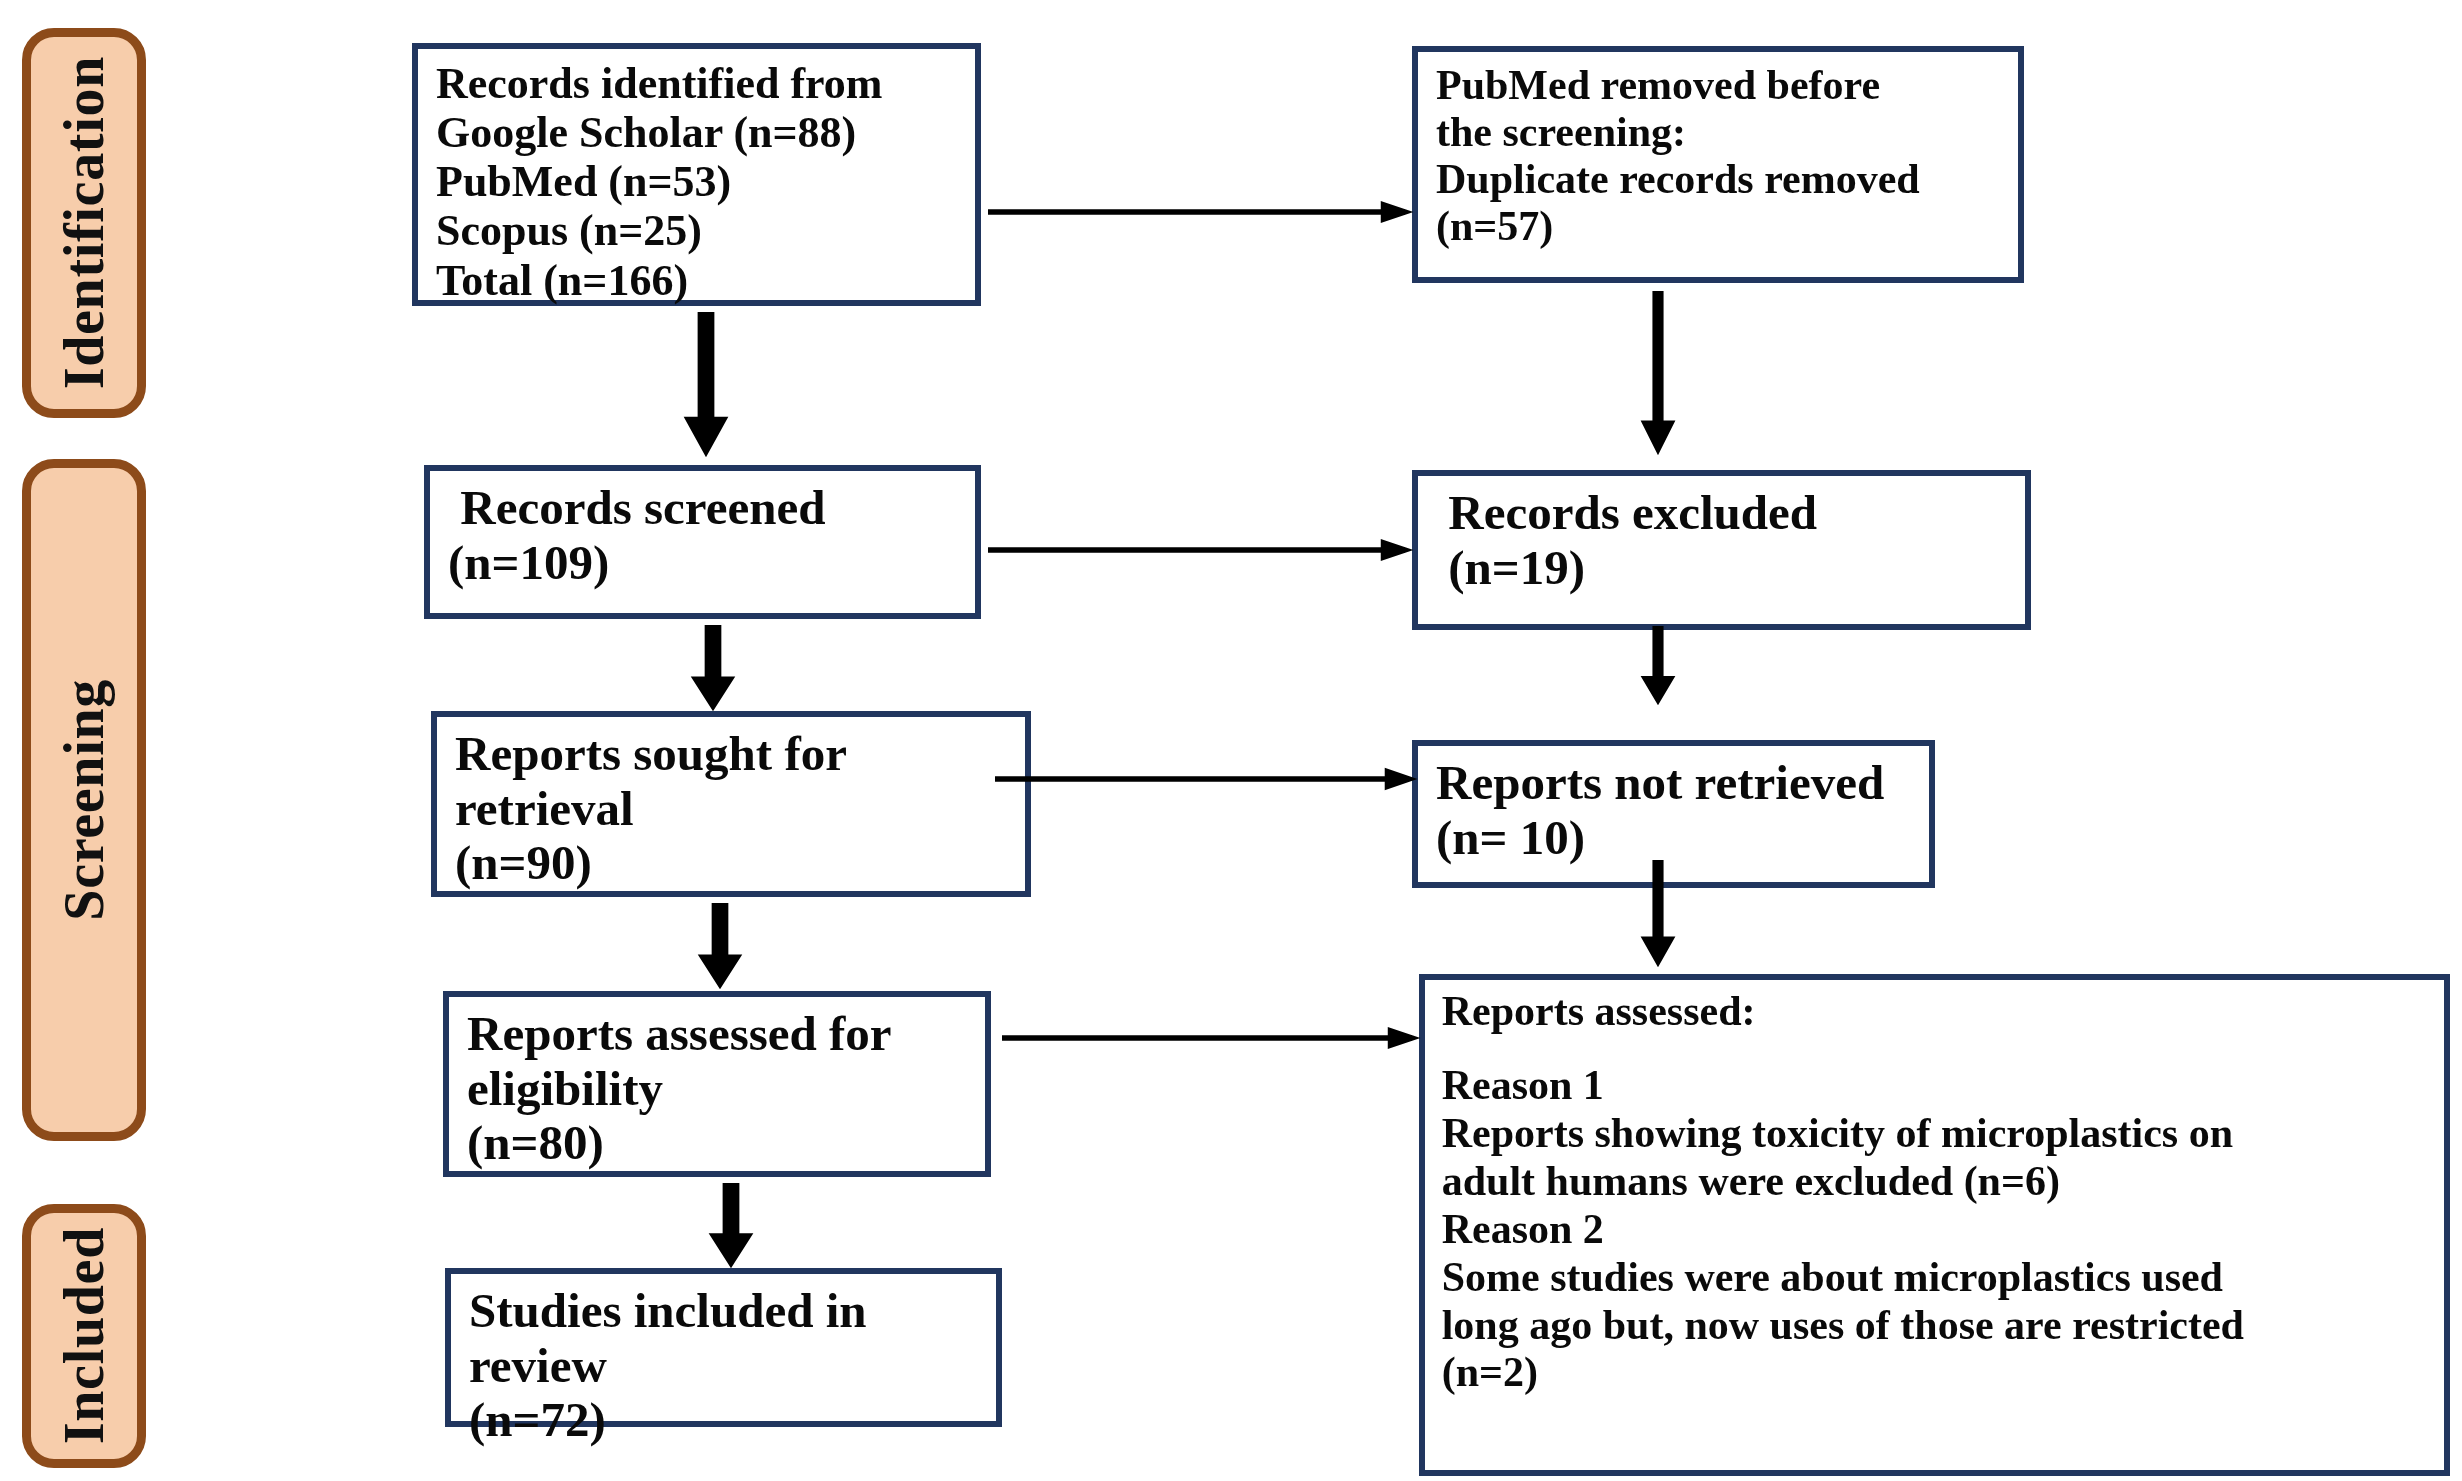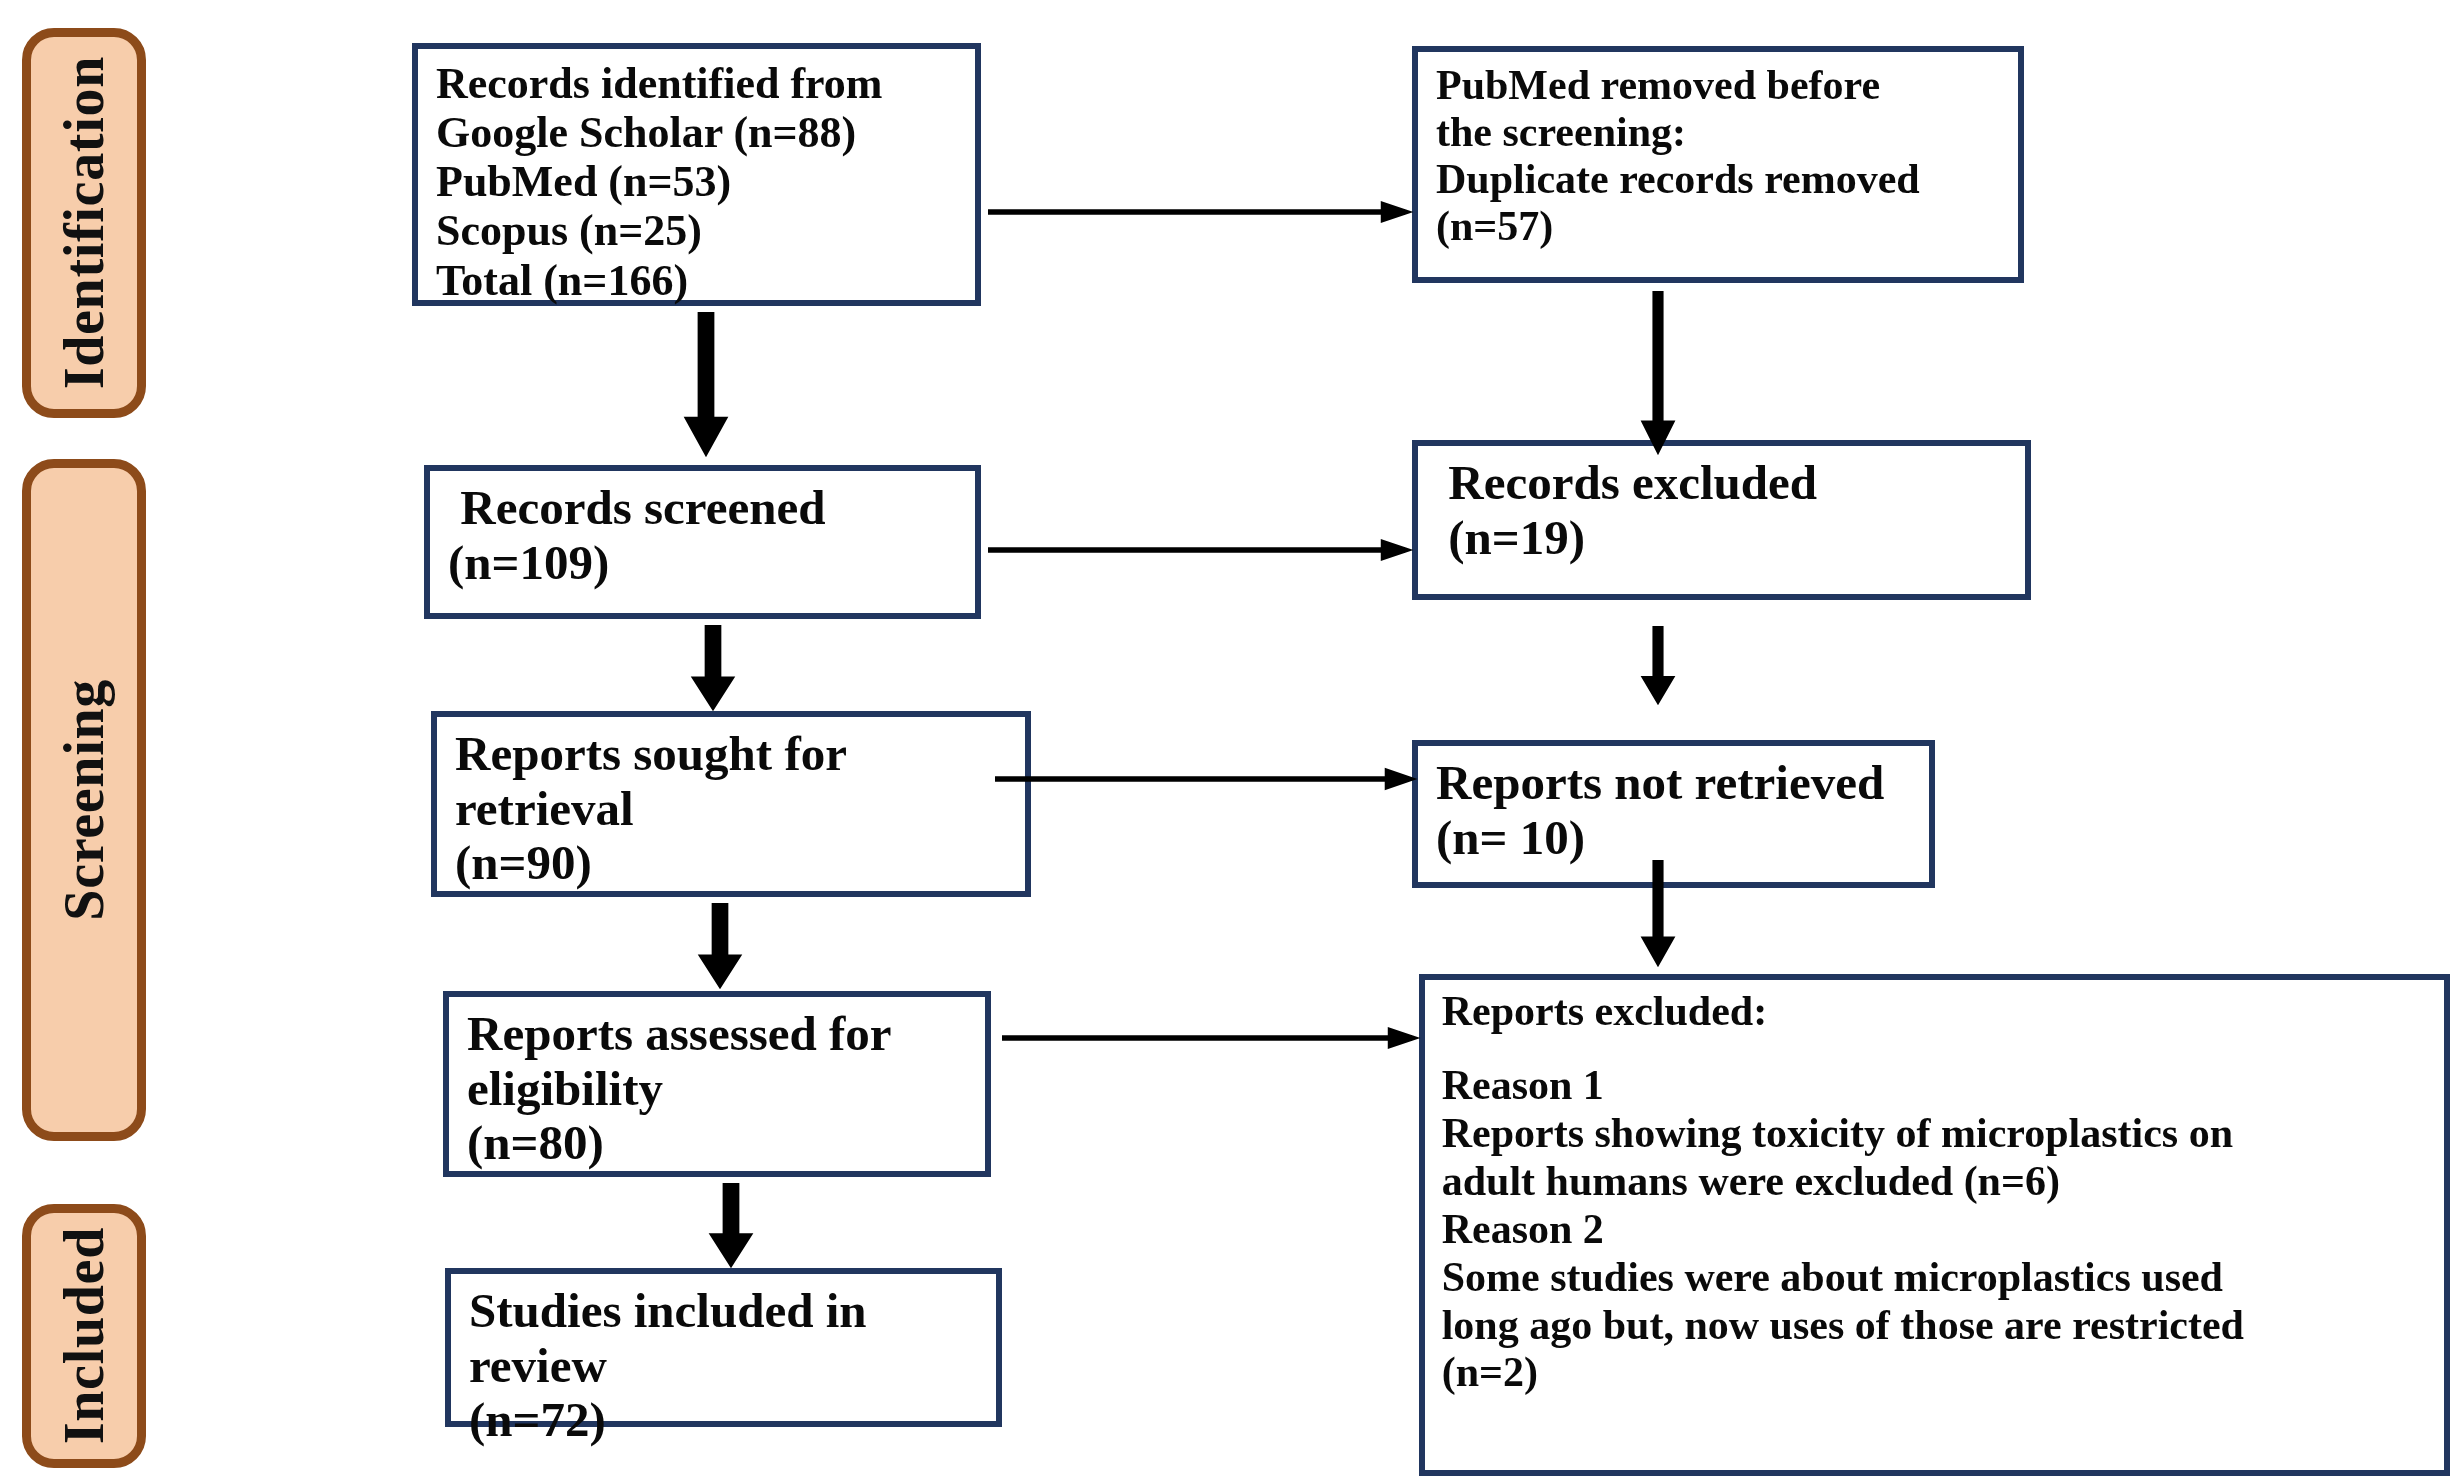--- a/index.html
+++ b/index.html
@@ -64,21 +64,21 @@
 
   
   #box-identified   { left: 412px; top: 43px;   width: 569px;  height: 263px; }
   #box-screened     { left: 424px; top: 465px;  width: 557px;  height: 154px; }
   #box-sought       { left: 431px; top: 711px; width: 600px;  height: 186px; }
   #box-assessed     { left: 443px; top: 991px; width: 548px;  height: 186px; }
   #box-included     { left: 445px; top: 1268px; width: 557px;  height: 159px; }
 
   
   #box-removed      { left: 1412px; top: 46px;   width: 612px;  height: 237px; }
-  #box-excluded     { left: 1412px; top: 440px;  width: 619px;  height: 160px; }
+  #box-excluded     { left: 1412px; top: 470px;  width: 619px;  height: 160px; }
   #box-notretrieved { left: 1412px; top: 740px; width: 523px;  height: 148px; }
   #box-reports-excl { left: 1419px; top: 974px; width: 1031px; height: 502px;
                       font-size: 42px; line-height: 1.14; padding: 8.3px 14px 8.3px 16.7px; }
 
   #box-identified   { font-size: 44px; }
   #box-removed      { font-size: 42px; }
 
   
   .arrow { position: absolute; }
   .arrow svg { display: block; overflow: visible; }
@@ -145,21 +145,21 @@
     <span class="line"> Records excluded</span>
     <span class="line"> (n=19)</span>
   </div>
 
   <div class="box" id="box-notretrieved">
     <span class="line">Reports not retrieved</span>
     <span class="line">(n= 10)</span>
   </div>
 
   <div class="box justify" id="box-reports-excl">
-    <span class="line last">Reports excluded:</span>
+    <span class="line last">Reports assessed:</span>
     <span class="blankline"></span>
     <span class="line last">Reason 1</span>
     <span class="line">Reports showing toxicity of microplastics on</span>
     <span class="line last">adult humans were excluded (n=6)</span>
     <span class="line last">Reason 2</span>
     <span class="line">Some studies were about microplastics used</span>
     <span class="line">long ago but, now uses of those are restricted</span>
     <span class="line last">(n=2)</span>
   </div>
 

